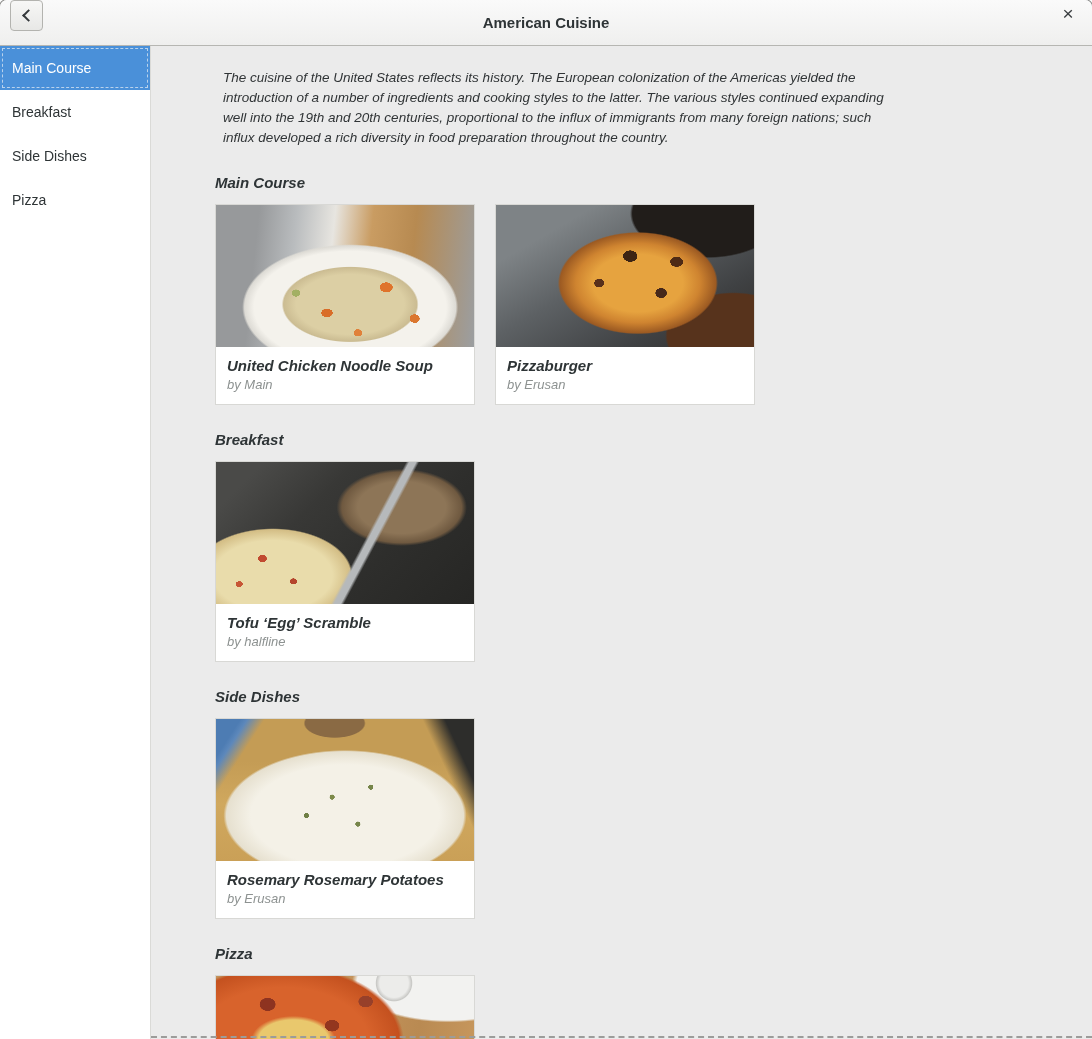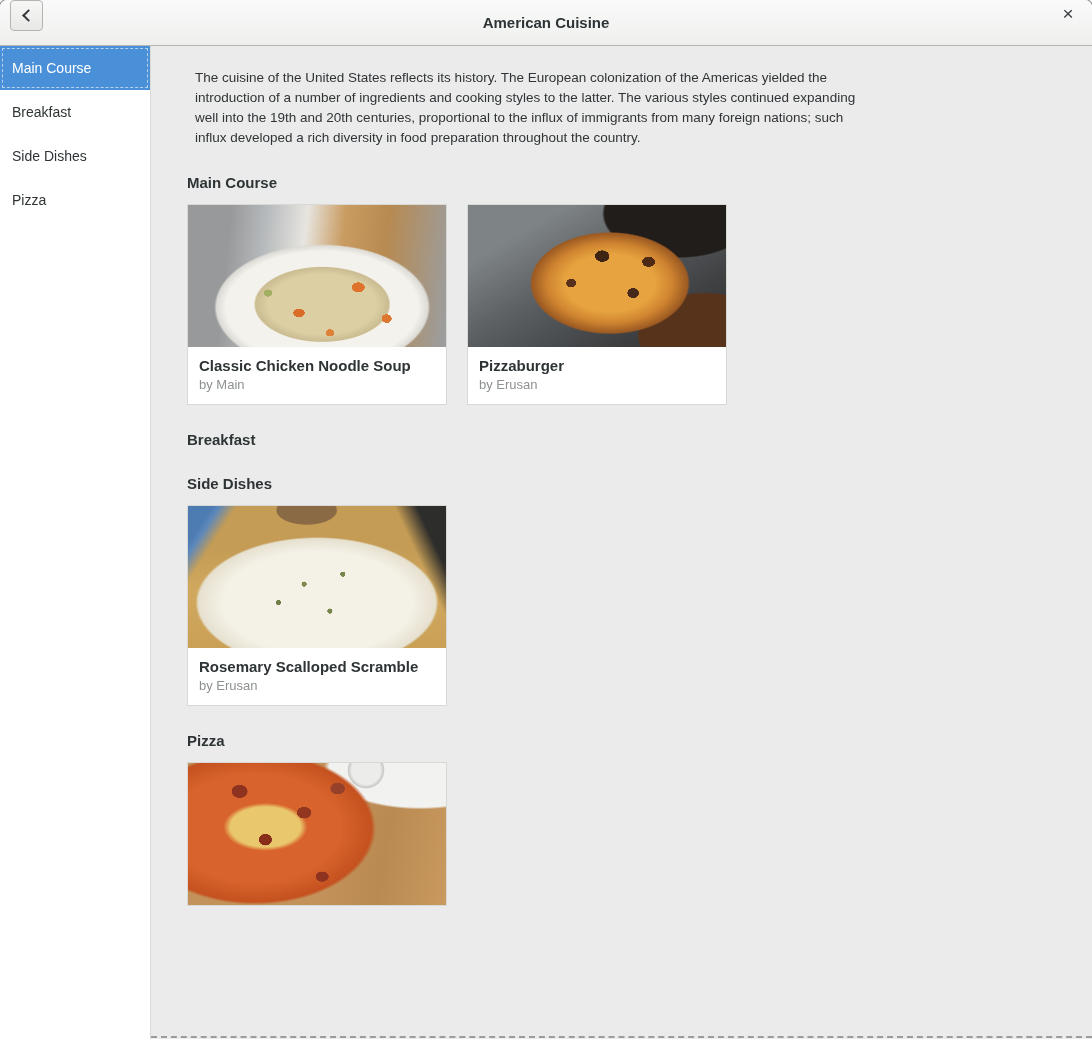--- a/index.html
+++ b/index.html
@@ -72,21 +72,22 @@
   .side-item.selected {
     background: #4a90d9;
     color: #ffffff;
     outline: 1px dashed #b9d2ec;
     outline-offset: -3px;
   }
 
   .content {
     position: absolute; left: 151px; top: 0; right: 0; bottom: 0;
     overflow: hidden;
-    padding: 22px 20px 0 36px;
+    padding: 22px 20px 0 64px;
+    font-style: italic;
   }
 
   .intro {
     margin-left: 8px;
     width: 672px;
     font-size: 13.5px; line-height: 20px;
     color: #303436;
   }
 
   .section-heading {
@@ -203,41 +204,50 @@
 
     <div class="content">
 
       <p class="intro">The cuisine of the United States reflects its history. The European colonization of the Americas yielded the introduction of a number of ingredients and cooking styles to the latter. The various styles continued expanding well into the 19th and 20th centuries, proportional to the influx of immigrants from many foreign nations; such influx developed a rich diversity in food preparation throughout the country.</p>
 
       <div class="section-heading">Main Course</div>
       <div class="cards-row">
         <div class="recipe-card">
           <div class="photo p-soup"></div>
           <div class="card-text">
-            <div class="card-title">Classic Chicken Noodle Soup</div>
+            <div class="card-title">United Chicken Noodle Soup</div>
             <div class="card-by">by Main</div>
           </div>
         </div>
         <div class="recipe-card">
           <div class="photo p-burger"></div>
           <div class="card-text">
             <div class="card-title">Pizzaburger</div>
             <div class="card-by">by Erusan</div>
           </div>
         </div>
       </div>
 
       <div class="section-heading">Breakfast</div>
+      <div class="cards-row">
+        <div class="recipe-card">
+          <div class="photo p-tofu"></div>
+          <div class="card-text">
+            <div class="card-title">Tofu ‘Egg’ Scramble</div>
+            <div class="card-by">by halfline</div>
+          </div>
+        </div>
+      </div>
 
       <div class="section-heading">Side Dishes</div>
       <div class="cards-row">
         <div class="recipe-card">
           <div class="photo p-potatoes"></div>
           <div class="card-text">
-            <div class="card-title">Rosemary Scalloped Scramble</div>
+            <div class="card-title">Rosemary Rosemary Potatoes</div>
             <div class="card-by">by Erusan</div>
           </div>
         </div>
       </div>
 
       <div class="section-heading">Pizza</div>
       <div class="cards-row">
         <div class="recipe-card">
           <div class="photo p-pizza"></div>
         </div>

